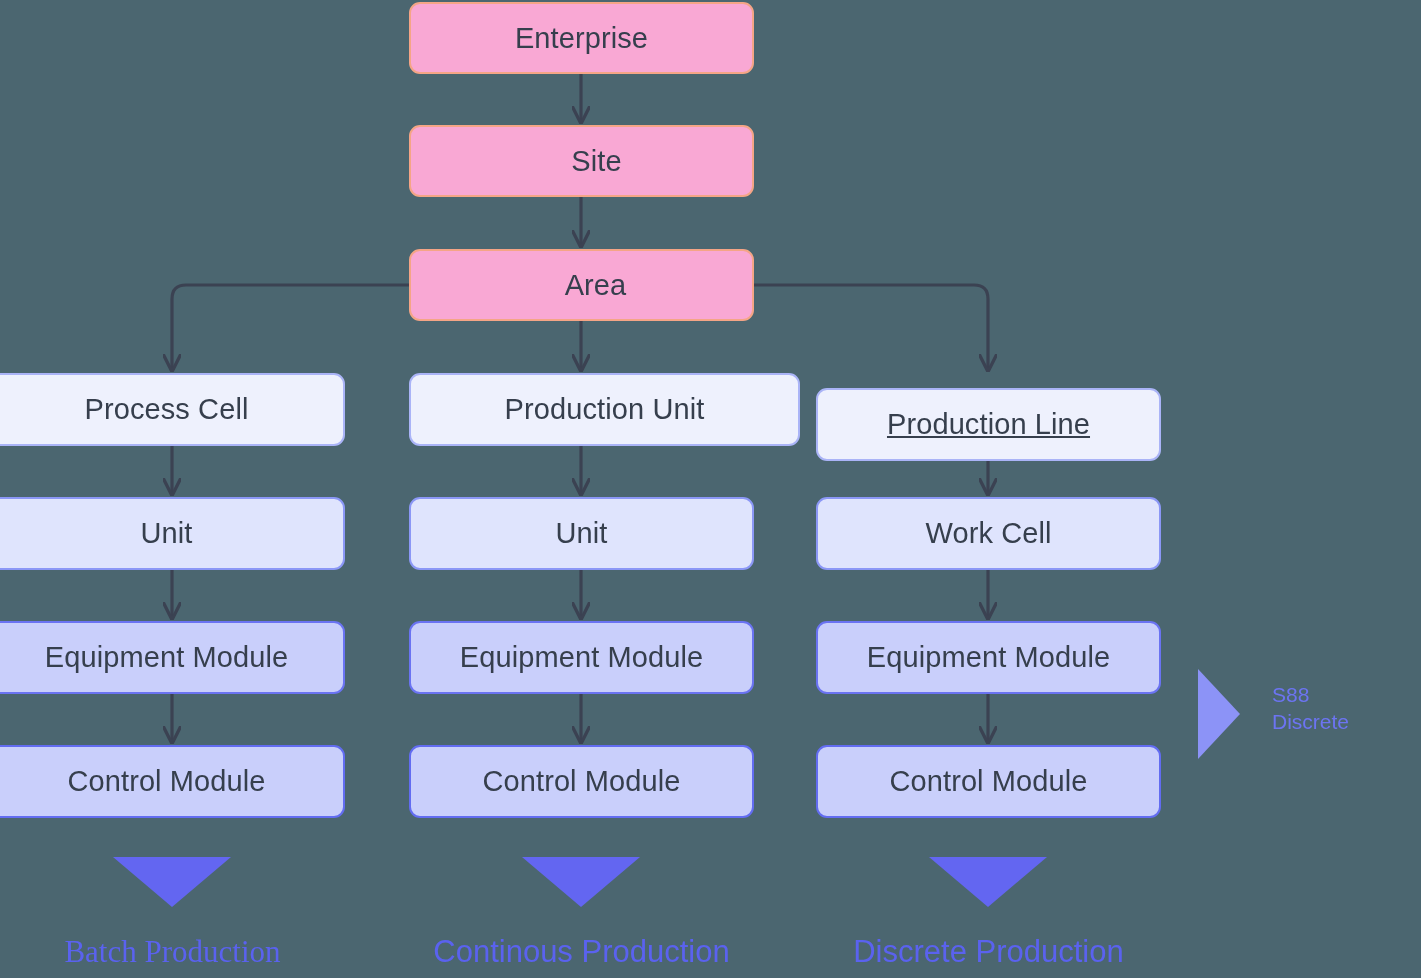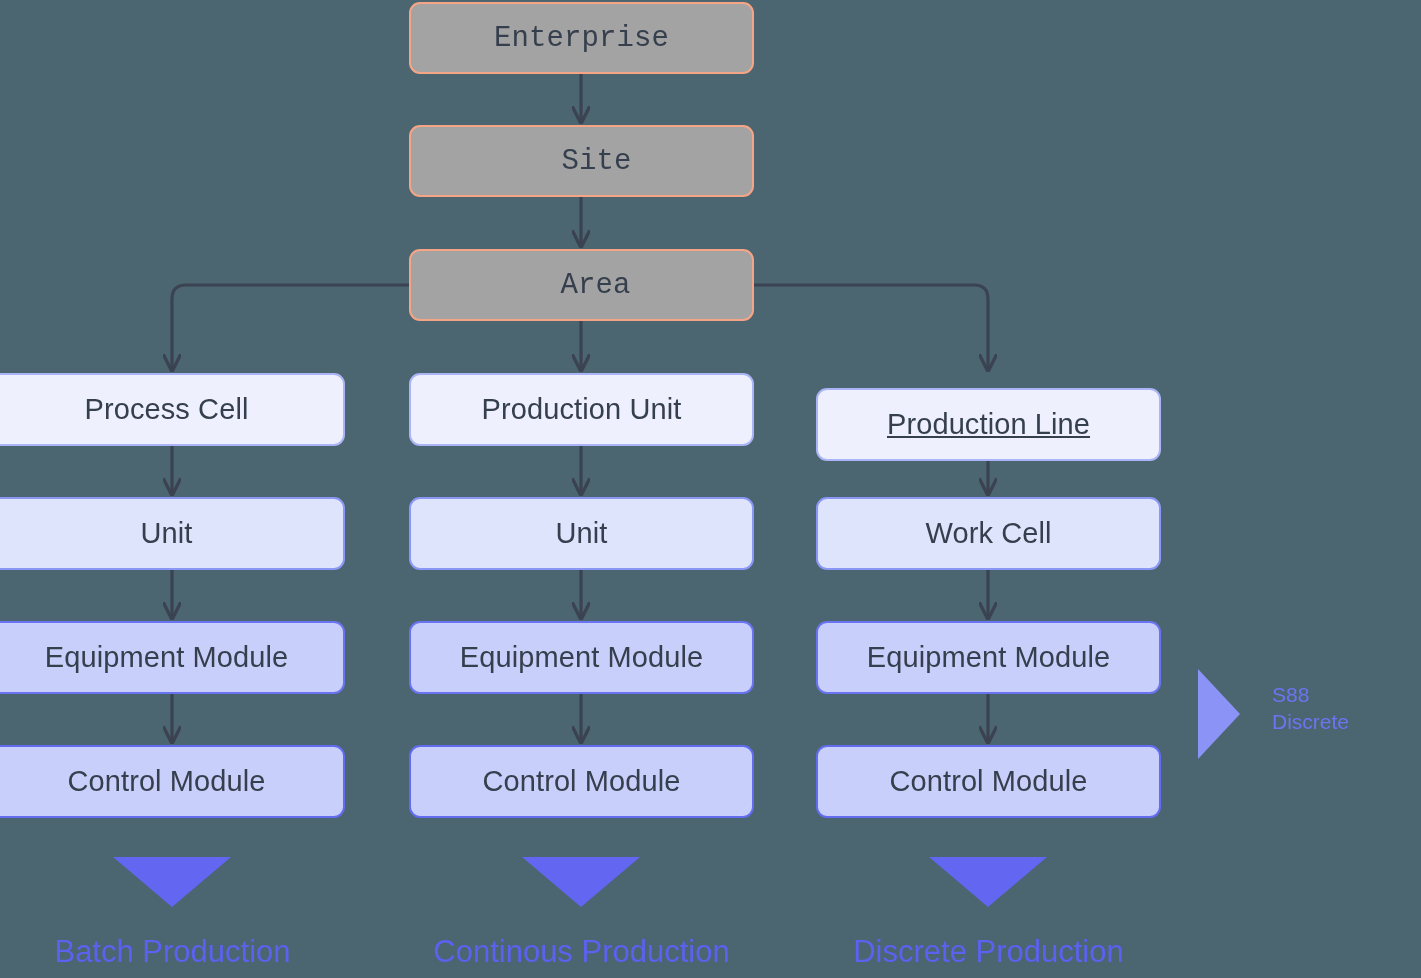--- a/index.html
+++ b/index.html
@@ -35,23 +35,22 @@
     color: #363f4d;
     font-size: 29px;
     line-height: 1;
     letter-spacing: 0.1px;
     white-space: nowrap;
     text-align: center;
   }
 
   
   .tier-enterprise {            
-    background: #a3a3a3;
+    background: #f9a8d4;
     border-color: #f5a586;
-    font-family: Liberation Mono, monospace;
   }
   .tier-1 {                      
     background: #eef1fd;
     border-color: #aab4f7;
   }
   .tier-2 {                      
     background: #dfe4fd;
     border-color: #8b97f6;
   }
   .tier-3 {                      
@@ -152,35 +151,35 @@
 
   <div class="node tier-enterprise" style="left:409px; top:125px; width:345px; height:72px;padding-left:30px;">Site</div>
 
   <div class="node tier-enterprise" style="left:409px; top:249px; width:345px; height:72px;padding-left:28px;">Area</div>
 
   <div class="node tier-1" style="left:-12px; top:373px; width:357px; height:73px;">Process Cell</div>
   <div class="node tier-2" style="left:-12px; top:497px; width:357px; height:73px;">Unit</div>
   <div class="node tier-3" style="left:-12px; top:621px; width:357px; height:73px;">Equipment Module</div>
   <div class="node tier-4" style="left:-12px; top:745px; width:357px; height:73px;">Control Module</div>
 
-  <div class="node tier-1" style="left:409px; top:373px; width:345px; height:73px;">Production Unit</div>
+  <div class="node tier-1" style="left:409px; top:373px; width:391px; height:73px;">Production Unit</div>
   <div class="node tier-2" style="left:409px; top:497px; width:345px; height:73px;">Unit</div>
   <div class="node tier-3" style="left:409px; top:621px; width:345px; height:73px;">Equipment Module</div>
   <div class="node tier-4" style="left:409px; top:745px; width:345px; height:73px;">Control Module</div>
 
   <div class="node tier-1" style="left:816px; top:388px; width:345px; height:73px;text-decoration:underline;">Production Line</div>
   <div class="node tier-2" style="left:816px; top:497px; width:345px; height:73px;">Work Cell</div>
   <div class="node tier-3" style="left:816px; top:621px; width:345px; height:73px;">Equipment Module</div>
   <div class="node tier-4" style="left:816px; top:745px; width:345px; height:73px;">Control Module</div>
 
   <div class="outcome-tri" style="left:113px; top:857px;"></div>
   <div class="outcome-tri" style="left:522px; top:857px;"></div>
   <div class="outcome-tri" style="left:929px; top:857px;"></div>
 
-  <div class="outcome-label" style="left:0px; top:936px; width:345px;">Batch Production</div>
+  <div class="outcome-label" style="left:0px; top:936px; width:345px;font-family:Liberation Serif, serif;">Batch Production</div>
   <div class="outcome-label" style="left:816px; top:936px; width:345px;">Discrete Production</div>
   <div class="outcome-label" style="left:409px; top:936px; width:345px;">Continous Production</div>
 
   <div id="s88-tri" style="left:1198px; top:669px;"></div>
 
   <div id="s88-label" style="left:1272px; top:682px;">
     <div>S88</div>
     <div>Discrete</div>
   </div>
 

